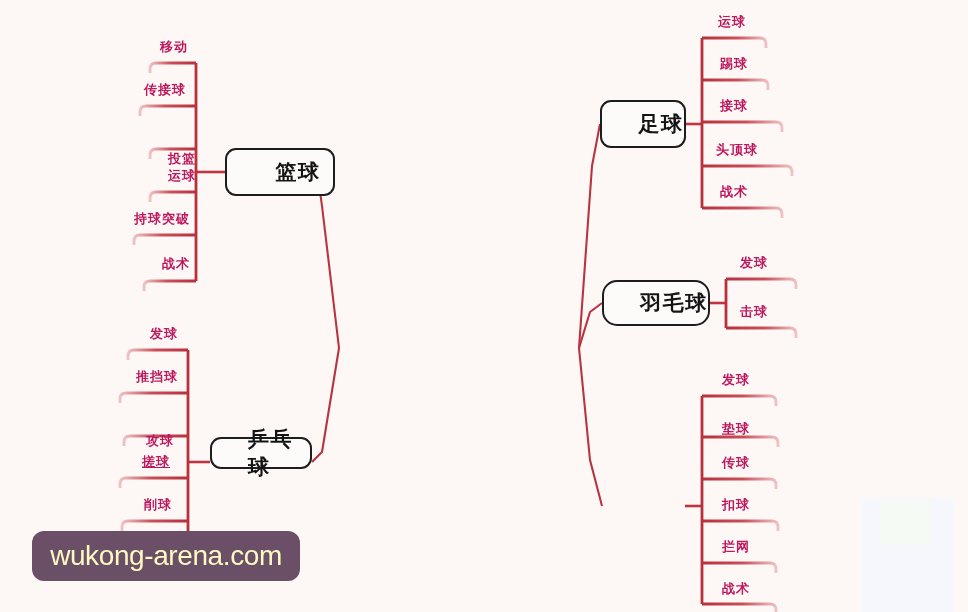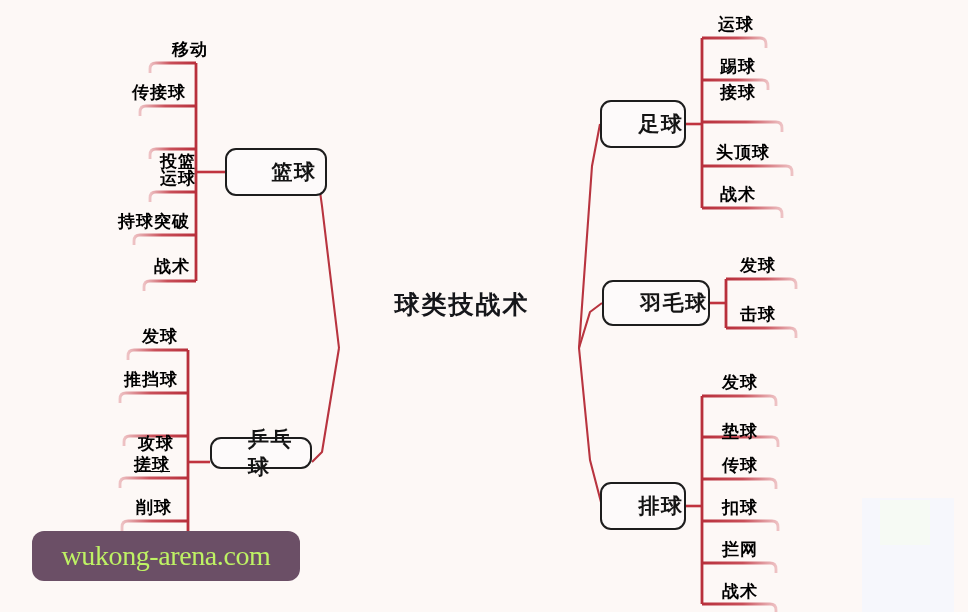--- a/index.html
+++ b/index.html
@@ -68,47 +68,47 @@
     text-align: center;
     font-size: 25px;
     font-weight: bold;
     color: #15161a;
     letter-spacing: 2px;
     z-index: 5;
   }
   
   .leaf {
     position: absolute;
-    font-size: 17px;
+    font-size: 13px;
     font-weight: bold;
-    color: #000000;
+    color: #be185d;
     letter-spacing: 1px;
     white-space: nowrap;
     z-index: 4;
   }
   .leaf.r-align { text-align: right; }
   
   .watermark {
     position: absolute;
     left: 32px;
     top: 531px;
     width: 268px;
     height: 50px;
     background: #6b4f66;
     border-radius: 12px;
     display: flex;
     align-items: center;
     justify-content: center;
     z-index: 20;
   }
   .watermark span {
-    color: #bef264;
+    color: #fef9c3;
     font-size: 28px;
     letter-spacing: -0.4px;
-    font-family: Liberation Serif, serif;
+    font-family: Liberation Sans, sans-serif;
   }
 </style>
 </head>
 <body>
 
 <div id="canvas">
 
   <div class="tint-patch"></div>
   <div class="tint-patch2"></div>
 
@@ -180,43 +180,39 @@
     <line x1="685" y1="506" x2="702" y2="506" stroke="#c0343f" stroke-width="2.6"></line>
     <line x1="702" y1="396" x2="702" y2="604" stroke="#b8303c" stroke-width="2.8"></line>
     <path d="M 702 396 L 770 396 Q 776 396 776 402 L 776 406" fill="none" stroke="url(#fadeR)" stroke-width="2.8" stroke-linejoin="round"></path>
     <path d="M 702 437 L 772 437 Q 778 437 778 443 L 778 447" fill="none" stroke="url(#fadeR)" stroke-width="2.8" stroke-linejoin="round"></path>
     <path d="M 702 479 L 770 479 Q 776 479 776 485 L 776 489" fill="none" stroke="url(#fadeR)" stroke-width="2.8" stroke-linejoin="round"></path>
     <path d="M 702 521 L 772 521 Q 778 521 778 527 L 778 531" fill="none" stroke="url(#fadeR)" stroke-width="2.8" stroke-linejoin="round"></path>
     <path d="M 702 563 L 770 563 Q 776 563 776 569 L 776 573" fill="none" stroke="url(#fadeR)" stroke-width="2.8" stroke-linejoin="round"></path>
     <path d="M 702 604 L 770 604 Q 776 604 776 610 L 776 612" fill="none" stroke="url(#fadeR)" stroke-width="2.8" stroke-linejoin="round"></path>
   </svg>
 
-  <div class="center-title">球类技战术</div>
-
-  <div class="node" style="left:225px; top:148px; width:102px; height:48px; font-size:21px;">
+
+  <div class="node" style="left:225px; top:148px; width:110px; height:48px; font-size:21px;">
     <span>篮球</span>
   </div>
 
   <div class="node" style="left:210px; top:437px; width:102px; height:32px; font-size:21px;">
     <span>乒乓球</span>
   </div>
 
   <div class="node" style="left:600px; top:100px; width:86px; height:48px; font-size:21px;">
     <span>足球</span>
   </div>
 
-  <div class="node" style="left:602px; top:280px; width:108px; height:46px; font-size:21px;">
+  <div class="node" style="left:602px; top:280px; width:108px; height:46px; font-size:21px;border-radius:15px;">
     <span>羽毛球</span>
   </div>
 
-  <div class="node" style="left:600px; top:482px; width:86px; height:48px; font-size:21px;">
-    <span>排球</span>
-  </div>
-
-  <div class="leaf r-align" style="left:128px; top:38px; width:80px;">
+
+  <div class="leaf r-align" style="left:108px; top:38px; width:80px;">
     <span>移动</span>
   </div>
   <div class="leaf r-align" style="left:106px; top:81px; width:80px;">
     <span>传接球</span>
   </div>
   <div class="leaf r-align" style="left:116px; top:124px; width:80px;margin-top:26px;">
     <span>投篮</span>
   </div>
   <div class="leaf r-align" style="left:116px; top:167px; width:80px;">
     <span>运球</span>
@@ -246,21 +242,21 @@
   <div class="leaf r-align" style="left:84px; top:541px; width:90px;">
     <span>弧圈球</span>
   </div>
 
   <div class="leaf" style="left:718px; top:13px;">
     <span>运球</span>
   </div>
   <div class="leaf" style="left:720px; top:55px;">
     <span>踢球</span>
   </div>
-  <div class="leaf" style="left:720px; top:81px;">
+  <div class="leaf" style="left:720px; top:97px;">
     <span>接球</span>
   </div>
   <div class="leaf" style="left:716px; top:141px;">
     <span>头顶球</span>
   </div>
   <div class="leaf" style="left:720px; top:183px;">
     <span>战术</span>
   </div>
 
   <div class="leaf" style="left:740px; top:254px;">

